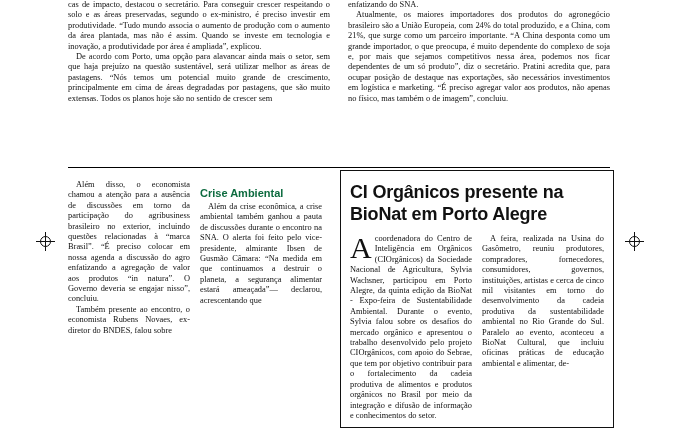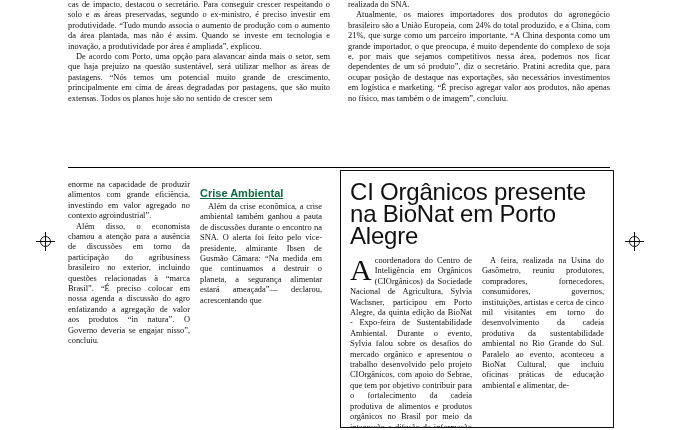--- a/index.html
+++ b/index.html
@@ -73,41 +73,40 @@
     width: 122px;
   }
 
   .sec-head {
     font-family: "Liberation Sans", sans-serif;
     font-weight: bold;
     font-size: 11px;
     color: #0d6b3f;
     margin: 7px 0 3px 0;
     line-height: 12px;
-    text-decoration: underline;
   }
 
   
   .article-box {
     position: absolute;
     left: 340px;
     top: 170px;
     width: 274px;
     height: 258px;
     border: 1.2px solid #111111;
     background: #ffffff;
     box-sizing: border-box;
     padding: 8px 9px 6px 9px;
     overflow: hidden;
   }
   .article-title {
     font-family: "Liberation Sans", sans-serif;
-    font-size: 24px;
+    font-size: 18px;
     line-height: 22px;
-    font-weight: normal;
+    font-weight: bold;
     color: #111111;
     margin: 2px 0 9px 0;
     letter-spacing: -0.2px;
   }
   .article-cols {
     position: relative;
     display: flex;
     gap: 10px;
   }
   .article-col {
@@ -157,30 +156,30 @@
 
 <div class="page">
 
   <div class="top-area">
     <div class="col-top-left body-text">
       <p class="noindent">cas de impacto, destacou o secretário. Para conseguir crescer respeitando o solo e as áreas preservadas, segundo o ex-ministro, é preciso investir em produtividade. “Tudo mundo associa o aumento de produção com o aumento da área plantada, mas não é assim. Quando se investe em tecnologia e inovação, a produtividade por área é ampliada”, explicou.</p>
       <p>De acordo com Porto, uma opção para alavancar ainda mais o setor, sem que haja prejuízo na questão sustentável, será utilizar melhor as áreas de pastagens. “Nós temos um potencial muito grande de crescimento, principalmente em cima de áreas degradadas por pastagens, que são muito extensas. Todos os planos hoje são no sentido de crescer sem</p>
     </div>
 
     <div class="col-top-right body-text">
-      <p class="noindent">realizada do SNA.</p>
+      <p class="noindent">enfatizando do SNA.</p>
       <p>Atualmente, os maiores importadores dos produtos do agronegócio brasileiro são a União Europeia, com 24% do total produzido, e a China, com 21%, que surge como um parceiro importante. “A China desponta como um grande importador, o que preocupa, é muito dependente do complexo de soja e, por mais que sejamos competitivos nessa área, podemos nos ficar dependentes de um só produto”, diz o secretário. Pratini acredita que, para ocupar posição de destaque nas exportações, são necessários investimentos em logística e marketing. “É preciso agregar valor aos produtos, não apenas no físico, mas também o de imagem”, concluiu.</p>
     </div>
   </div>
 
   <div class="hr-main"></div>
 
   <div class="col-bl-1 body-text">
-    <p class="noindent">enorme na capacidade de produzir alimentos com grande eficiência, investindo em valor agregado no contexto agroindustrial”.</p>
     <p>Além disso, o economista chamou a atenção para a ausência de discussões em torno da participação do agribusiness brasileiro no exterior, incluindo questões relacionadas à “marca Brasil”. “É preciso colocar em nossa agenda a discussão do agro enfatizando a agregação de valor aos produtos “in natura”. O Governo deveria se engajar nisso”, concluiu.</p>
+    <p>Também presente ao encontro, o economista Rubens Novaes, ex-diretor do BNDES, falou sobre</p>
   </div>
 
   <div class="col-bl-2 body-text">
     <div class="sec-head">Crise Ambiental</div>
     <p>Além da crise econômica, a crise ambiental também ganhou a pauta de discussões durante o encontro na SNA. O alerta foi feito pelo vice-presidente, almirante Ibsen de Gusmão Câmara: “Na medida em que continuamos a destruir o planeta, a segurança alimentar estará ameaçada”— declarou, acrescentando que</p>
   </div>
 
   <div class="article-box">
     <div class="article-title">CI Orgânicos presente na BioNat em Porto Alegre</div>
     <div class="article-cols">

